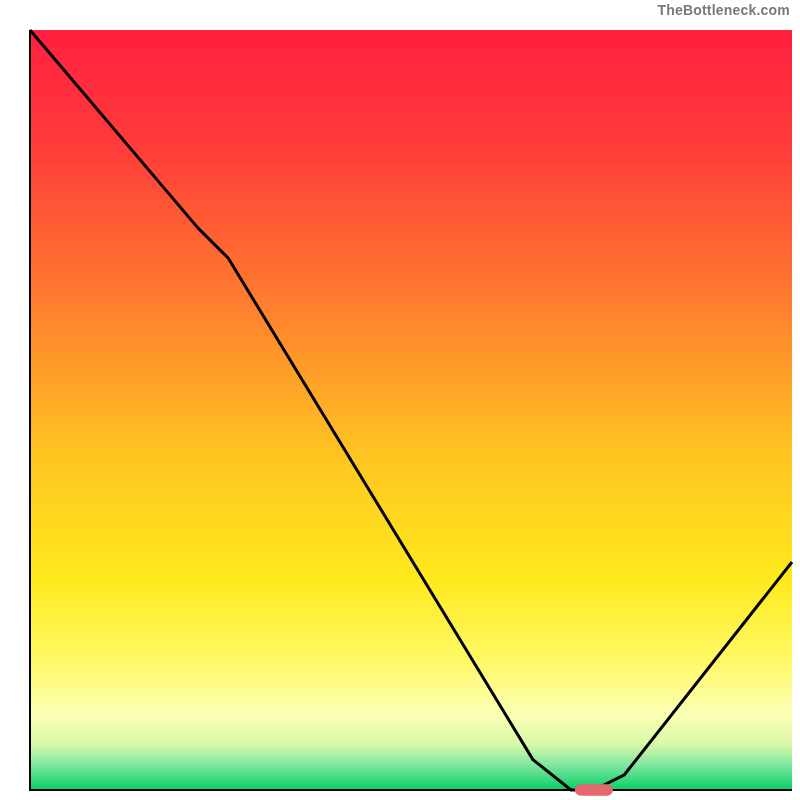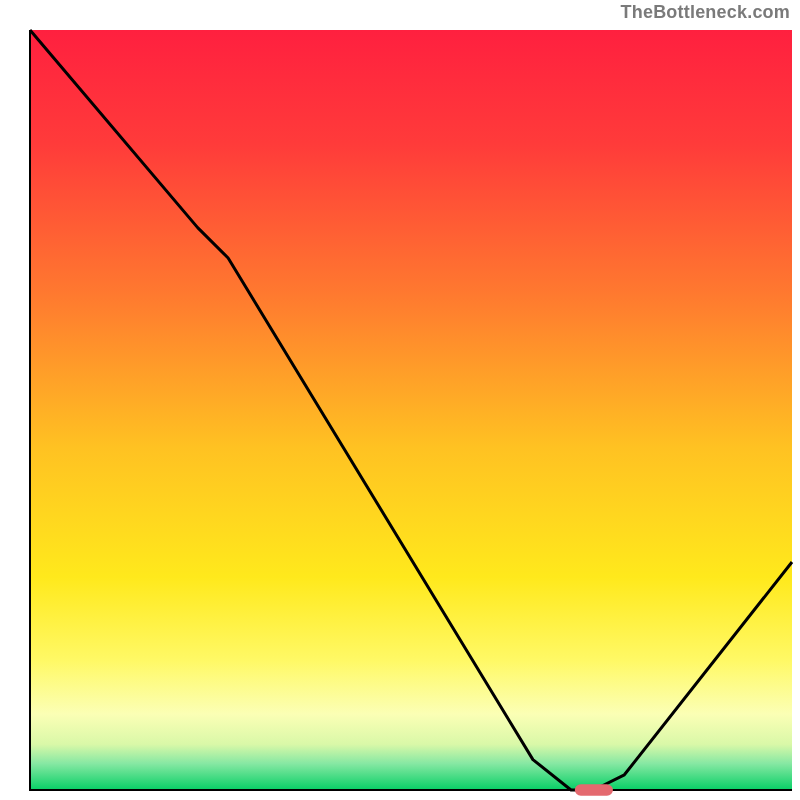--- a/index.html
+++ b/index.html
@@ -18,21 +18,21 @@
   svg {
     display: block;
     width: 800px;
     height: 800px;
   }
   .watermark {
     position: absolute;
     top: 2px;
     right: 10px;
     font-family: Arial, Helvetica, sans-serif;
-    font-size: 18px;
+    font-size: 14px;
     font-weight: 600;
     color: #7a7a7a;
     letter-spacing: 0.2px;
     user-select: none;
   }
 </style>
 </head>
 <body>
 
 <div class="canvas-wrap">

